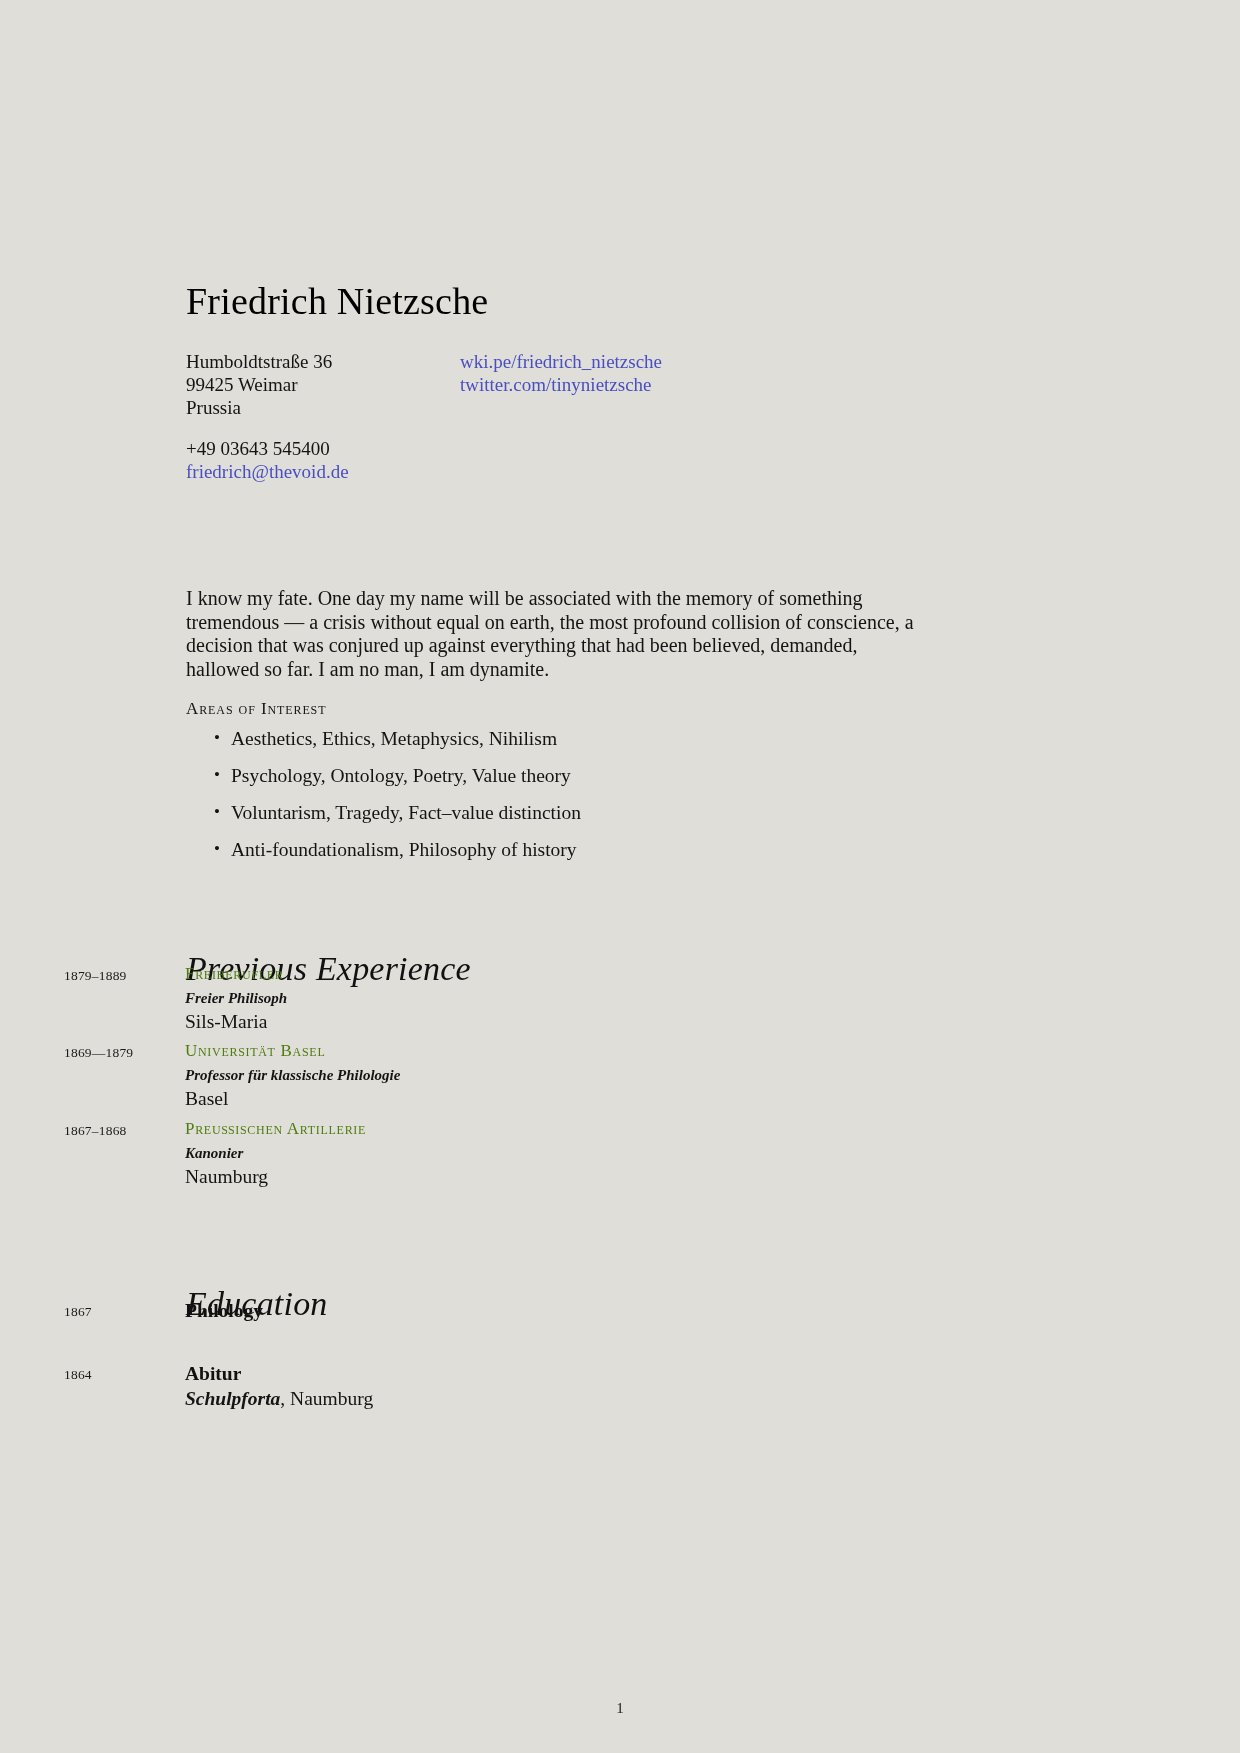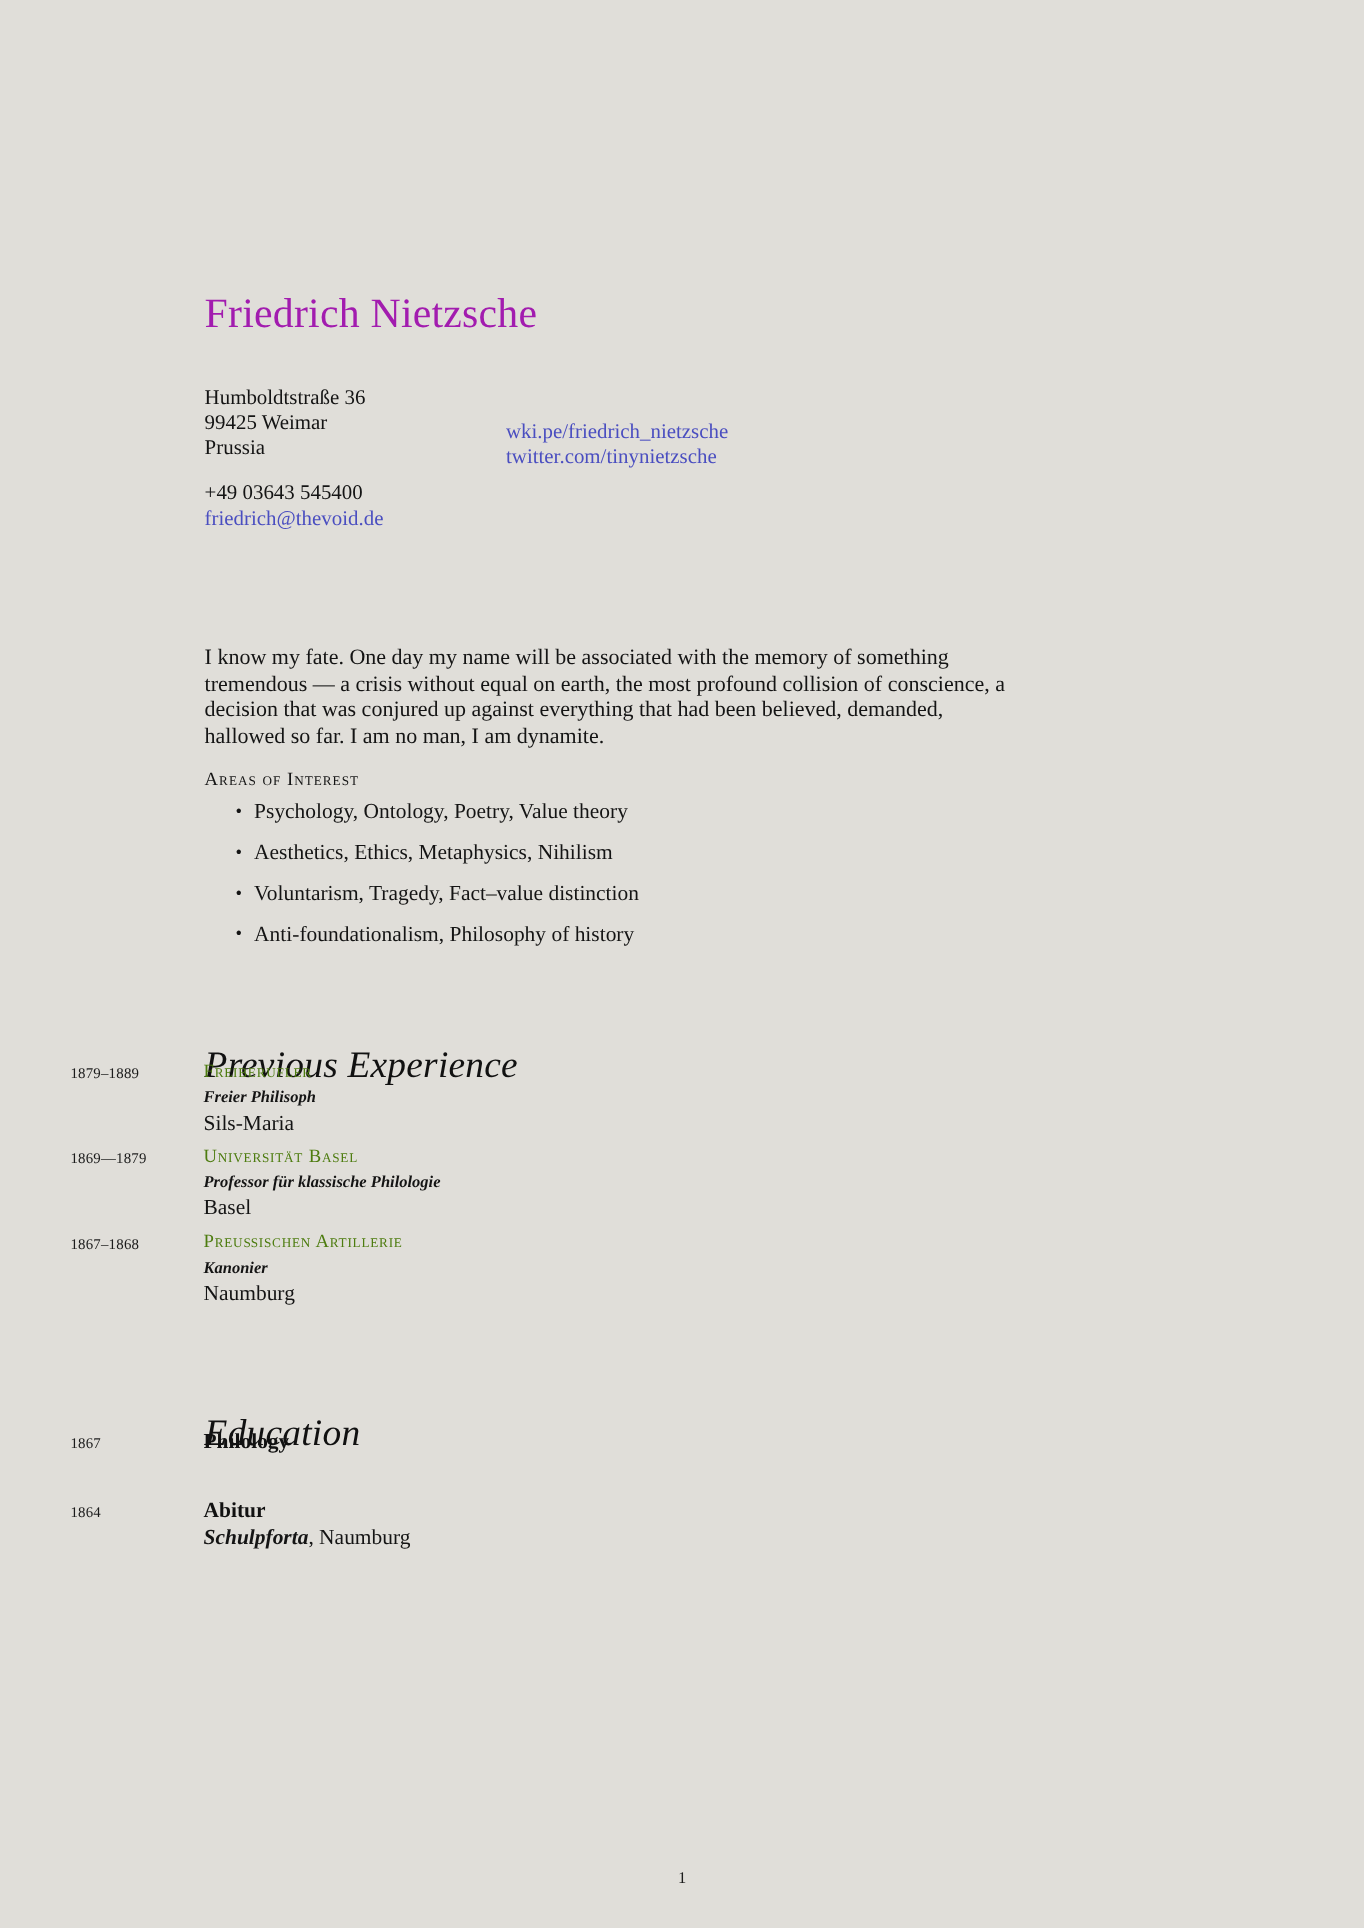--- a/index.html
+++ b/index.html
@@ -22,26 +22,26 @@
     position: relative;
     width: 1240px;
     height: 1753px;
     box-sizing: border-box;
   }
 
   
   .name {
     position: absolute;
     left: 186px;
-    top: 240px;
+    top: 256px;
     font-size: 38px;
     line-height: 1.1;
     font-weight: 400;
     letter-spacing: 0.2px;
-    color: #a21caf;
+    color: #000000;
   }
 
   .contact-block {
     position: absolute;
     left: 186px;
     top: 350px;
     width: 860px;
   }
   .contact-left {
     position: absolute;
@@ -52,21 +52,20 @@
     color: #141414;
   }
   .contact-left .addr-line { white-space: pre; }
   .contact-left .phone { margin-top: 18px; }
   .contact-right {
     position: absolute;
     left: 274px;
     top: 0;
     font-size: 19px;
     line-height: 23px;
-    margin-top: 31px;
   }
   a.link, .link {
     color: #4a4ec0;
     text-decoration: none;
   }
 
   
   .summary {
     position: absolute;
     left: 186px;
@@ -221,22 +220,22 @@
       <div><a class="link" href="#">wki.pe/friedrich_nietzsche</a></div>
       <div><a class="link" href="#">twitter.com/tinynietzsche</a></div>
     </div>
   </div>
 
   <p class="summary">I know my fate. One day my name will be associated with the memory of something tremendous — a crisis without equal on earth, the most profound collision of conscience, a decision that was conjured up against everything that had been believed, demanded, hallowed so far. I am no man, I am dynamite.</p>
 
   <div class="subsection-title">Areas of Interest</div>
 
   <ul class="interests">
+    <li>Aesthetics, Ethics, Metaphysics, Nihilism</li>
     <li>Psychology, Ontology, Poetry, Value theory</li>
-    <li>Aesthetics, Ethics, Metaphysics, Nihilism</li>
     <li>Voluntarism, Tragedy, Fact–value distinction</li>
     <li>Anti-foundationalism, Philosophy of history</li>
   </ul>
 
   <h2 class="section-heading" id="heading-experience">Previous Experience</h2>
 
   <div class="entry" id="exp-0">
     <div class="date">1879–1889</div>
     <div class="body">
       <div class="org">Freiberufler</div>

